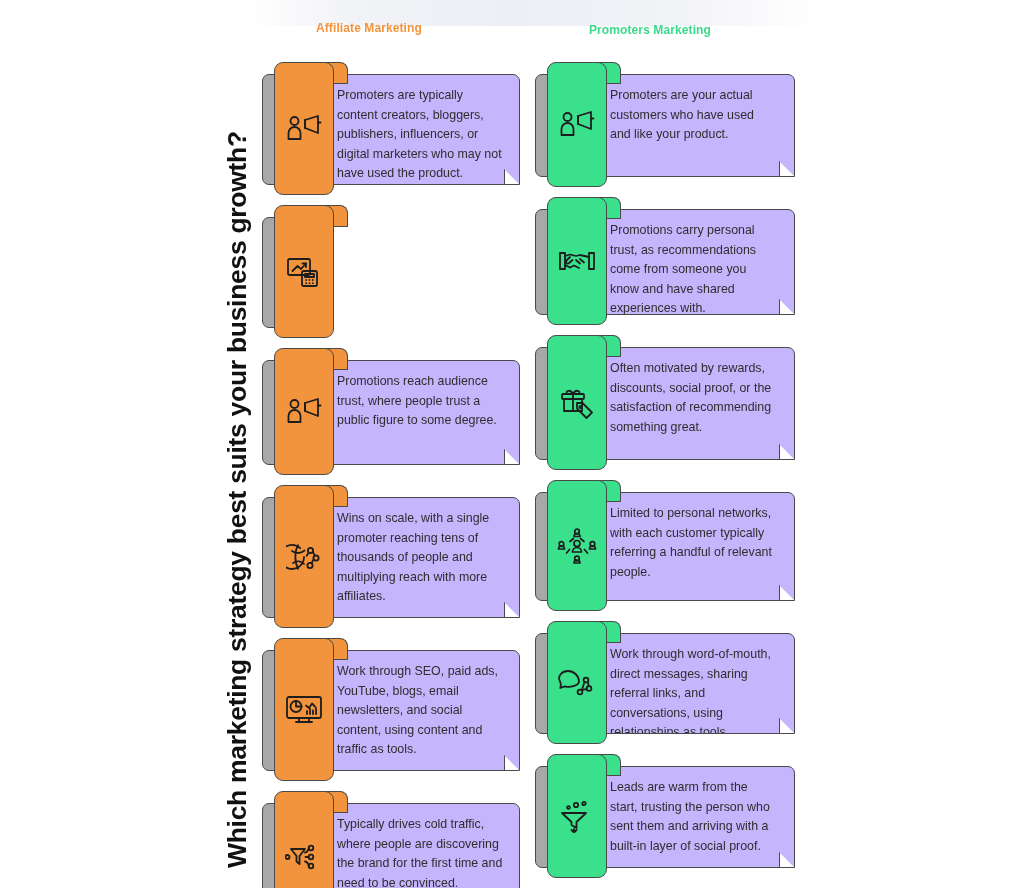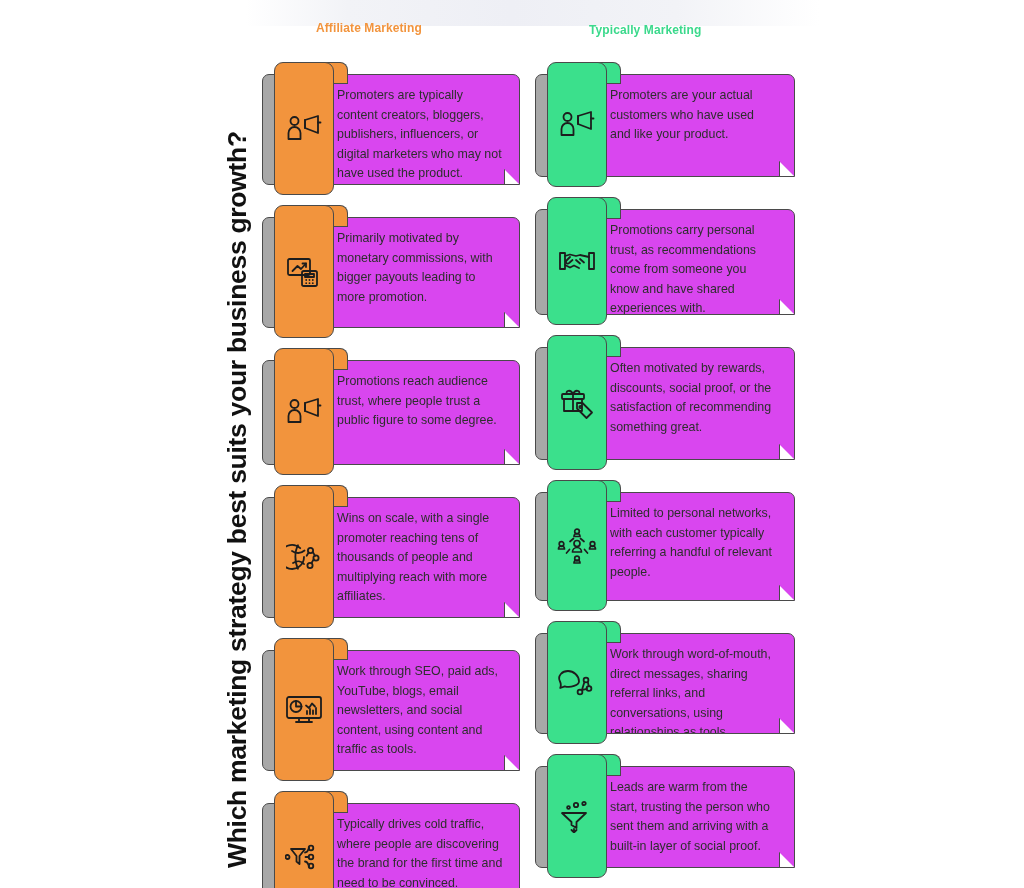--- a/index.html
+++ b/index.html
@@ -83,21 +83,21 @@
     border-radius: 7px;
   }
 
   
   .panel {
     position: absolute;
     left: 62px;
     top: 12px;
     right: 0;
     bottom: 10px;
-    background: #d946ef;
+    background: #c4b5fd;
     border: 1.6px solid #4a4a4a;
     border-radius: 7px 7px 0 7px;
     overflow: hidden;
   }
   
   .panel::after {
     content: "";
     position: absolute;
     right: -1px;
     bottom: -1px;
@@ -159,21 +159,21 @@
 
 <div id="page">
 
   <div class="top-wash"></div>
 
   <div class="vtitle-wrap">
     <div class="vtitle">Which marketing strategy best suits your business growth?</div>
   </div>
 
   <div class="col-head affiliate">Affiliate Marketing</div>
-  <div class="col-head referral">Typically Marketing</div>
+  <div class="col-head referral">Promoters Marketing</div>
 
   <div class="column affiliate" id="col-affiliate">
       <div class="card" style="height: 133px;">
         <div class="back-plate"></div>
         <div class="nub orange"></div>
         <div class="panel">
           <div class="panel-text">Promoters are typically content creators, bloggers, publishers, influencers, or digital marketers who may not have used the product.</div>
         </div>
         <div class="tab orange">
           <span>
@@ -183,23 +183,20 @@
               <path d="M19 7l13-4v17l-13-5z"></path>
               <path d="M19 7v8"></path>
               <path d="M32 9.5h2.5"></path>
             </svg>
           </span>
         </div>
       </div>
       <div class="card" style="height: 133px;">
         <div class="back-plate"></div>
         <div class="nub orange"></div>
-        <div class="panel">
-          <div class="panel-text">Primarily motivated by monetary commissions, with bigger payouts leading to more promotion.</div>
-        </div>
         <div class="tab orange">
           <span>
             <svg width="36" height="32" viewBox="0 0 36 32" fill="none" stroke="#1d1d1d" stroke-width="1.8" stroke-linecap="round" stroke-linejoin="round">
               <rect x="2" y="3" width="22" height="16" rx="1.5"></rect>
               <path d="M6.5 15l5-5 3.5 3 5-5.5"></path>
               <path d="M16.5 7.5H20v3.5"></path>
               <rect x="16" y="15" width="15" height="15" rx="1.8" fill="none"></rect>
               <rect x="19" y="18" width="9" height="3"></rect>
               <circle cx="20.2" cy="24" r="0.9" fill="#1d1d1d" stroke="none"></circle>
               <circle cx="23.5" cy="24" r="0.9" fill="#1d1d1d" stroke="none"></circle>

